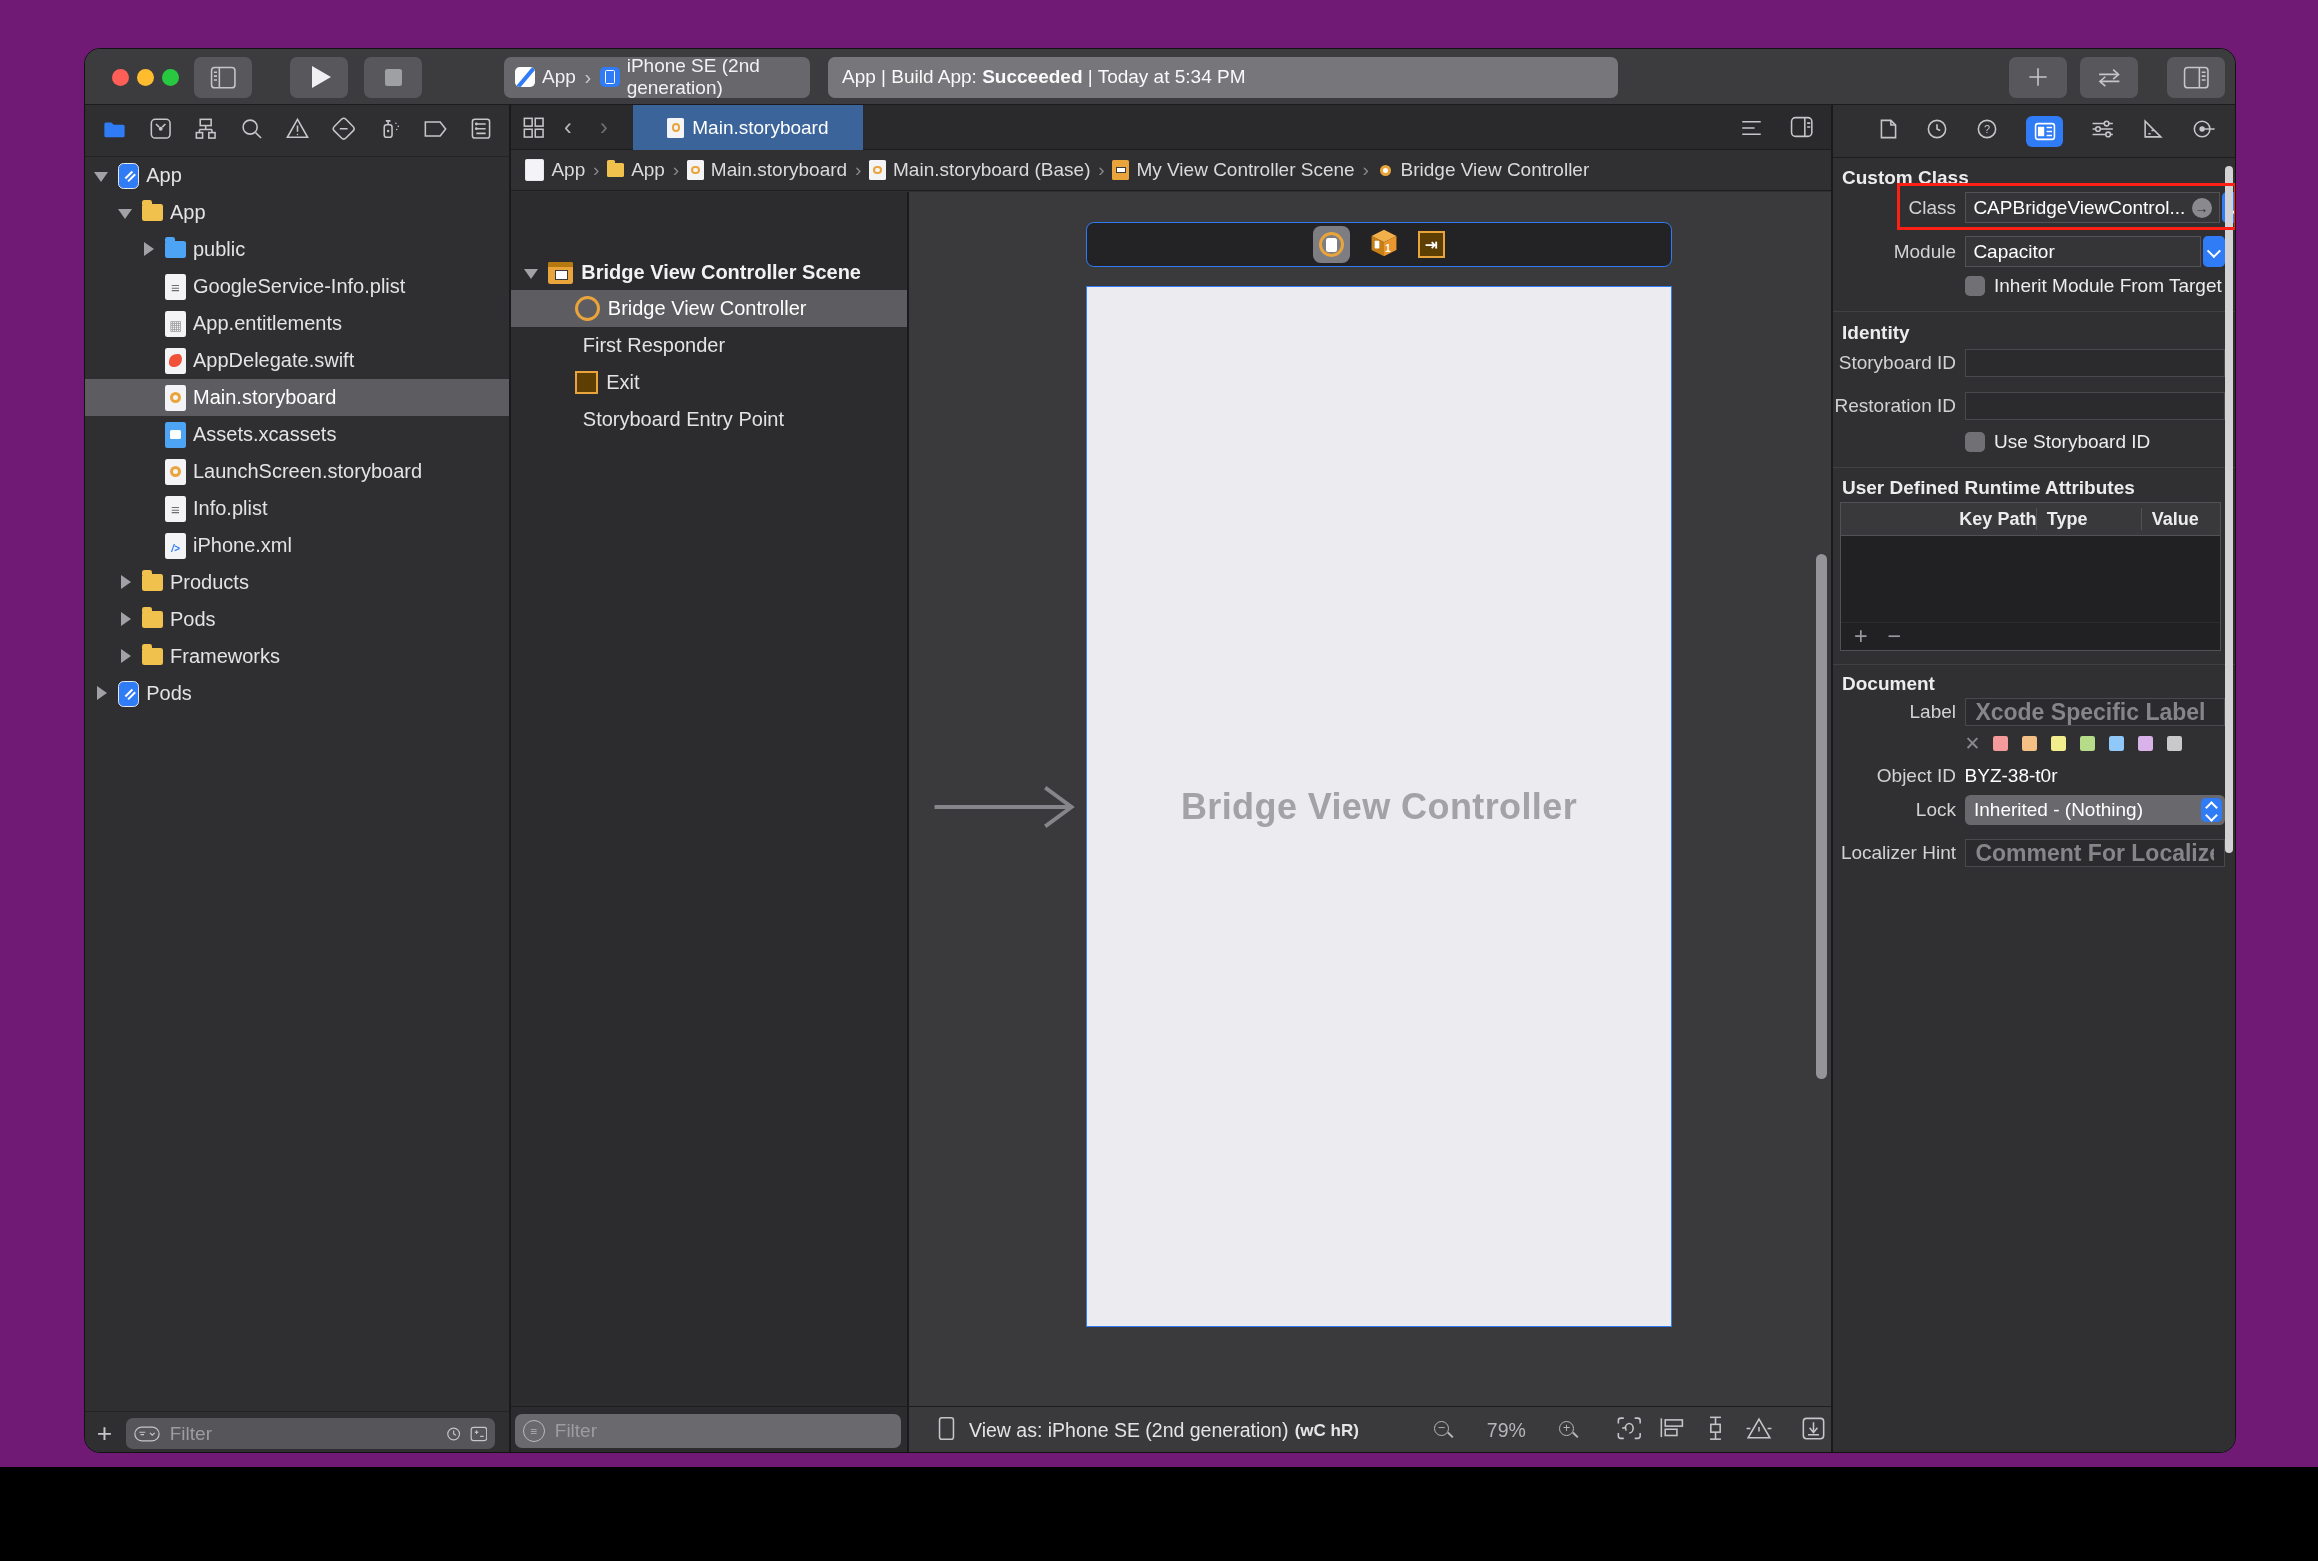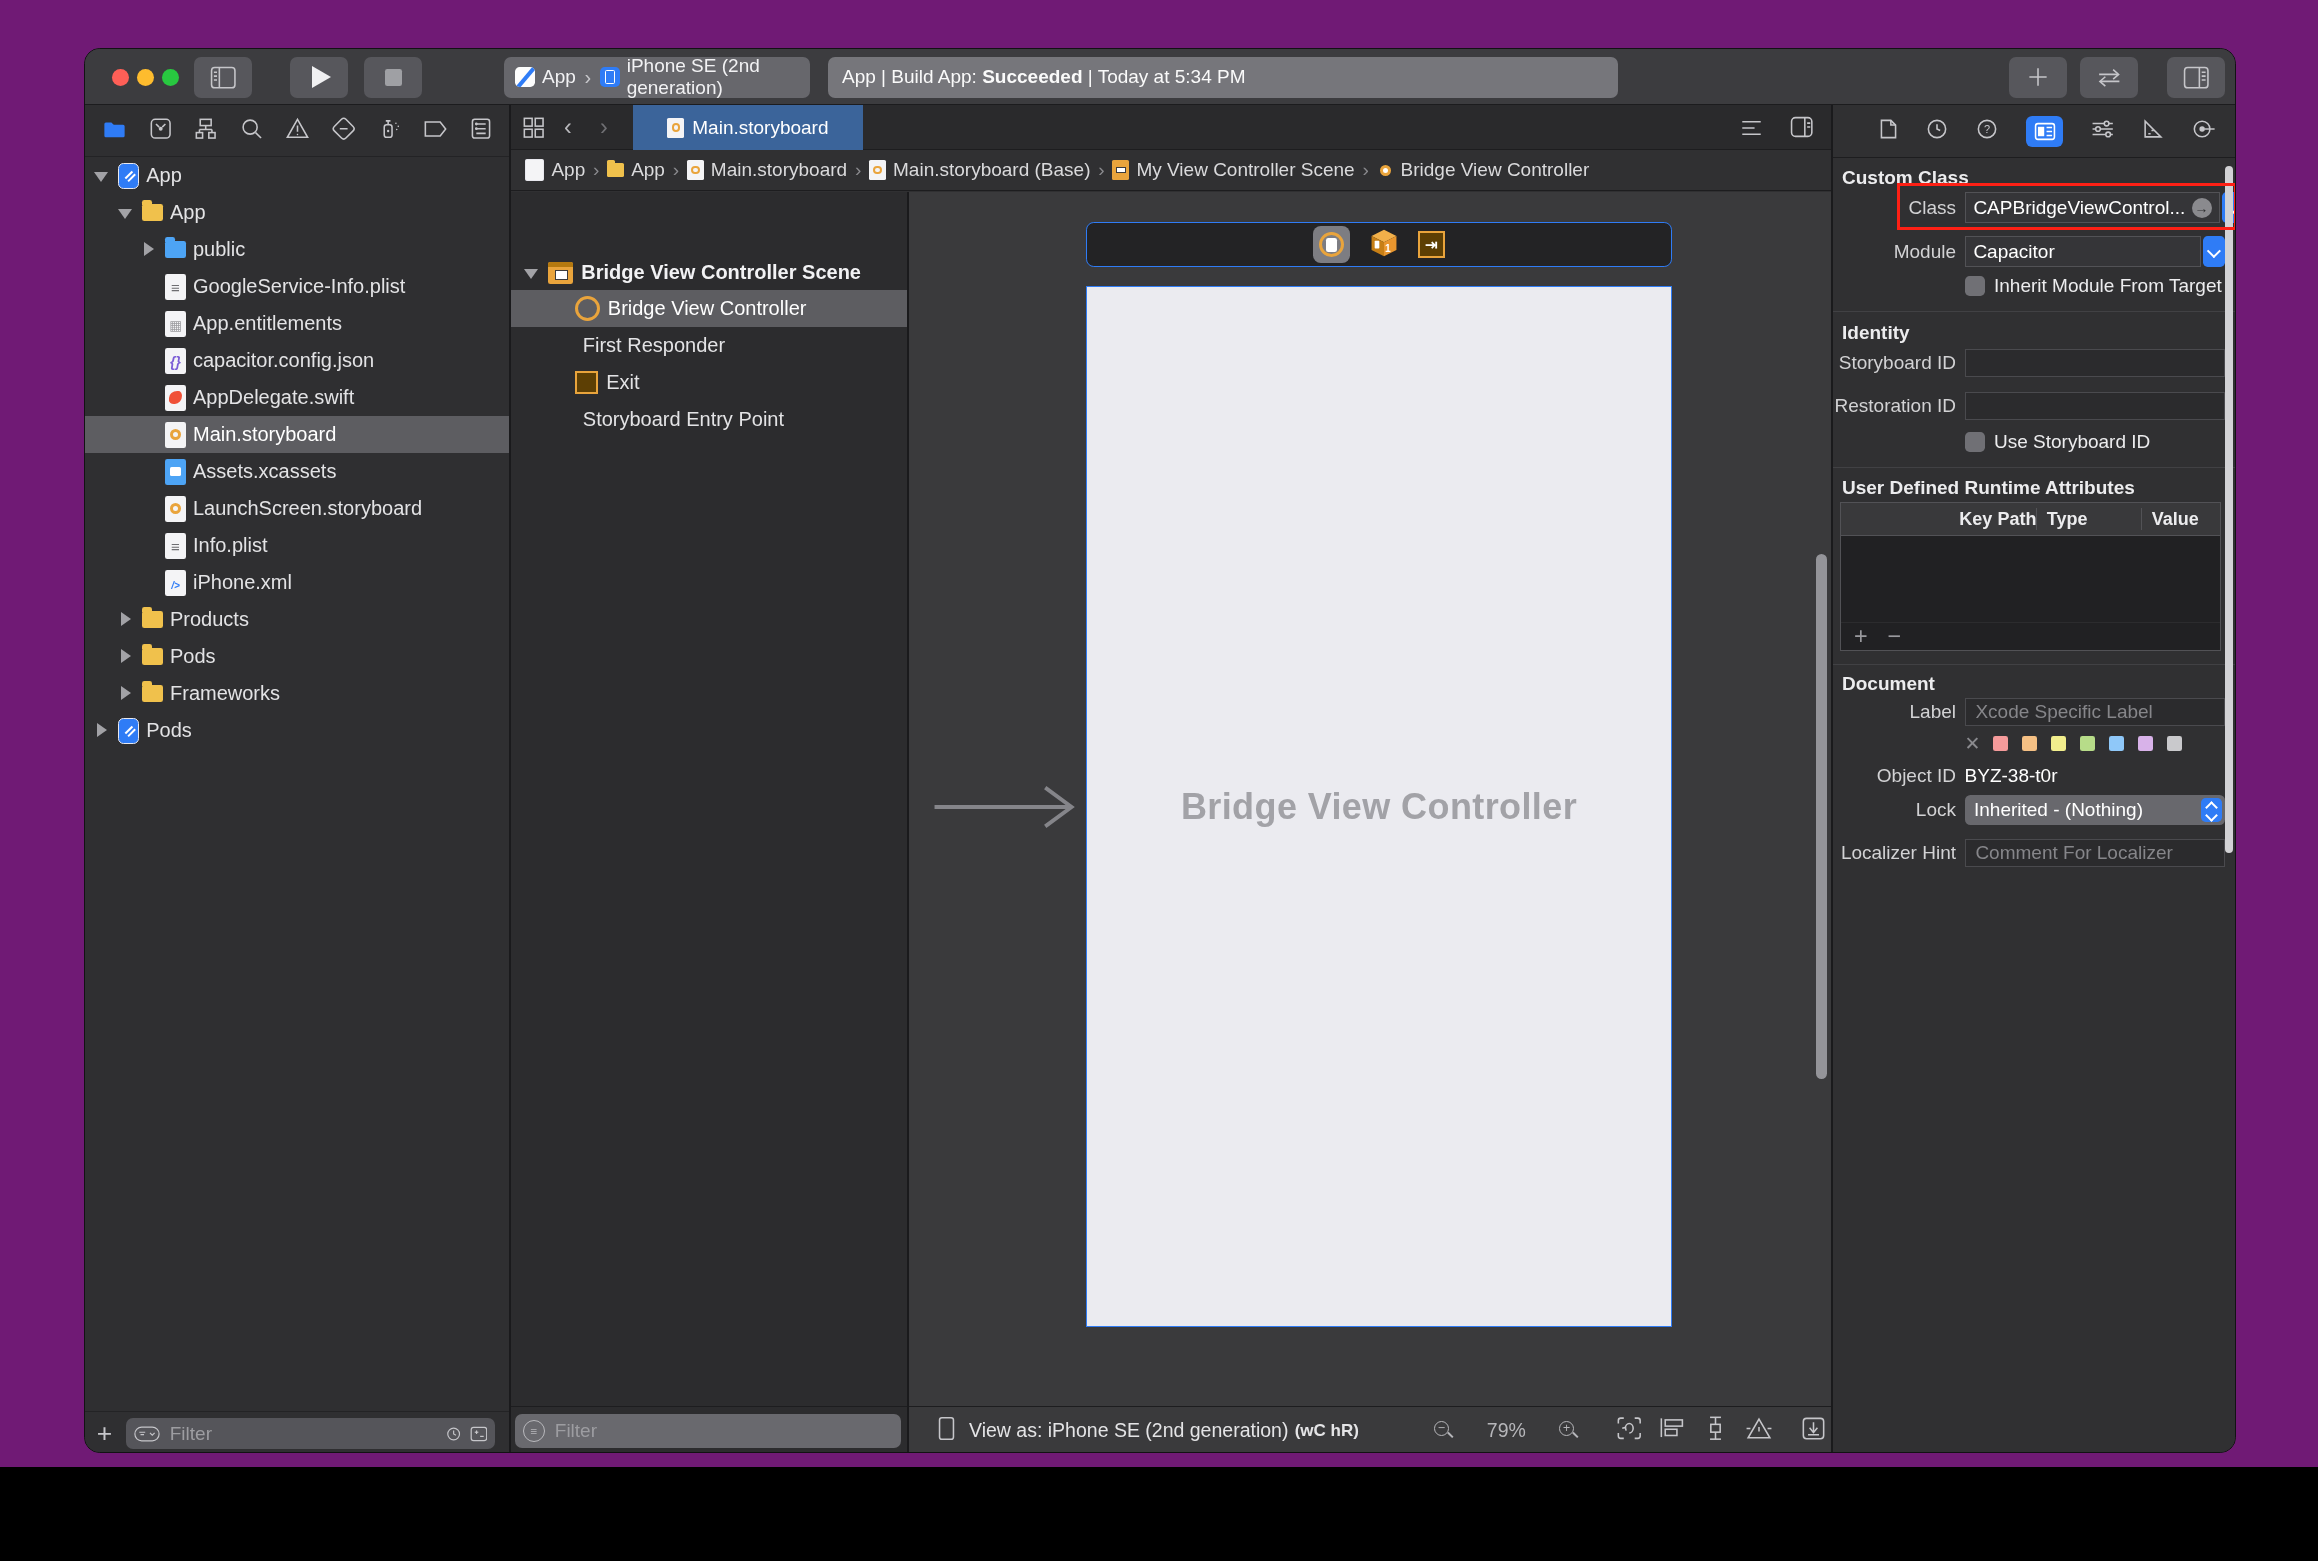--- a/index.html
+++ b/index.html
@@ -103,21 +103,21 @@
   .zoomtxt{color:#b6b6ba;}
   
   .inspector{position:absolute;left:1746px;top:56px;width:405px;height:1349px;background:#303032;color:#d6d6d8;font-size:19px;}
   .itabs{position:absolute;left:0;top:0;width:100%;height:53px;border-bottom:0.8px solid #1d1d1f;display:flex;align-items:center;gap:28px;padding-left:48px;}
   .itab-sel{width:37px;height:31px;background:#2f7cf6;border-radius:6.2px;display:flex;align-items:center;justify-content:center;}
   .ihead{position:absolute;left:11px;font-weight:bold;color:#ececee;font-size:19px;}
   .irow{position:absolute;left:0;right:11px;display:flex;align-items:center;}
   .ilabel{width:125px;text-align:right;margin-right:8.6px;color:#d2d2d4;flex:0 0 auto;}
   .ifield{flex:1;height:31px;background:#353538;border:0.8px solid #525256;display:flex;align-items:center;padding:0 7.8px;color:#fff;gap:6.2px;}
   .ifield.empty{background:#2b2b2d;border-color:#4a4a4e;height:28px;}
-  .ifield input{background:transparent;border:none;outline:none;color:#fff;font-size:19px;width:100%;}
+  .ifield input{background:transparent;border:none;outline:none;color:#fff;font-size:23px;width:100%;font-weight:bold;}
   .ifield input::placeholder{color:#86868a;}
   .goarrow{width:20px;height:20px;background:#8a8a8e;border-radius:50%;color:#2e2e30;display:flex;align-items:center;justify-content:center;font-size:14px;font-weight:bold;flex:0 0 auto;}
   .chevbtn{width:22px;height:31px;background:#2f7cf6;border-radius:4.7px;position:relative;flex:0 0 auto;margin-left:1.6px;}
   .chevbtn::after{content:"";position:absolute;left:6.2px;top:10px;width:7.8px;height:7.8px;border-right:2.3px solid #fff;border-bottom:2.3px solid #fff;transform:rotate(45deg);}
   .cbx{width:20px;height:20px;background:#707075;border-radius:4.7px;flex:0 0 auto;margin-right:9.4px;}
   .isep{position:absolute;left:0;width:100%;height:0.8px;background:#414144;}
   .udra-table{position:absolute;left:9.4px;right:15px;border:0.8px solid #525256;text-align:right;}
   .udra-head{height:33px;background:#39393b;display:flex;align-items:center;border-bottom:0.8px solid #525256;font-weight:bold;color:#ececee;font-size:18px;}
   .udra-body{height:86px;background:#212123;}
   .udra-foot{height:28px;background:#212123;display:flex;align-items:center;gap:20px;padding-left:12.5px;color:#9a9a9e;font-size:23.4px;border-top:0.8px solid #2c2c2e;}
@@ -283,27 +283,20 @@
         </div>
 
         <div class="trow ind-2">
           <span class="disc disc-none"></span>
           <span class="ficon ic-cert">
               <i class="badge"></i>
             </span>
           <span>App.entitlements</span>
         </div>
 
-        <div class="trow ind-2">
-          <span class="disc disc-none"></span>
-          <span class="ficon ic-json">
-              <i class="badge"></i>
-            </span>
-          <span>capacitor.config.json</span>
-        </div>
 
         <div class="trow ind-2">
           <span class="disc disc-none"></span>
           <span class="ficon ic-swift">
               <i class="badge"></i>
             </span>
           <span>AppDelegate.swift</span>
         </div>
 
 

